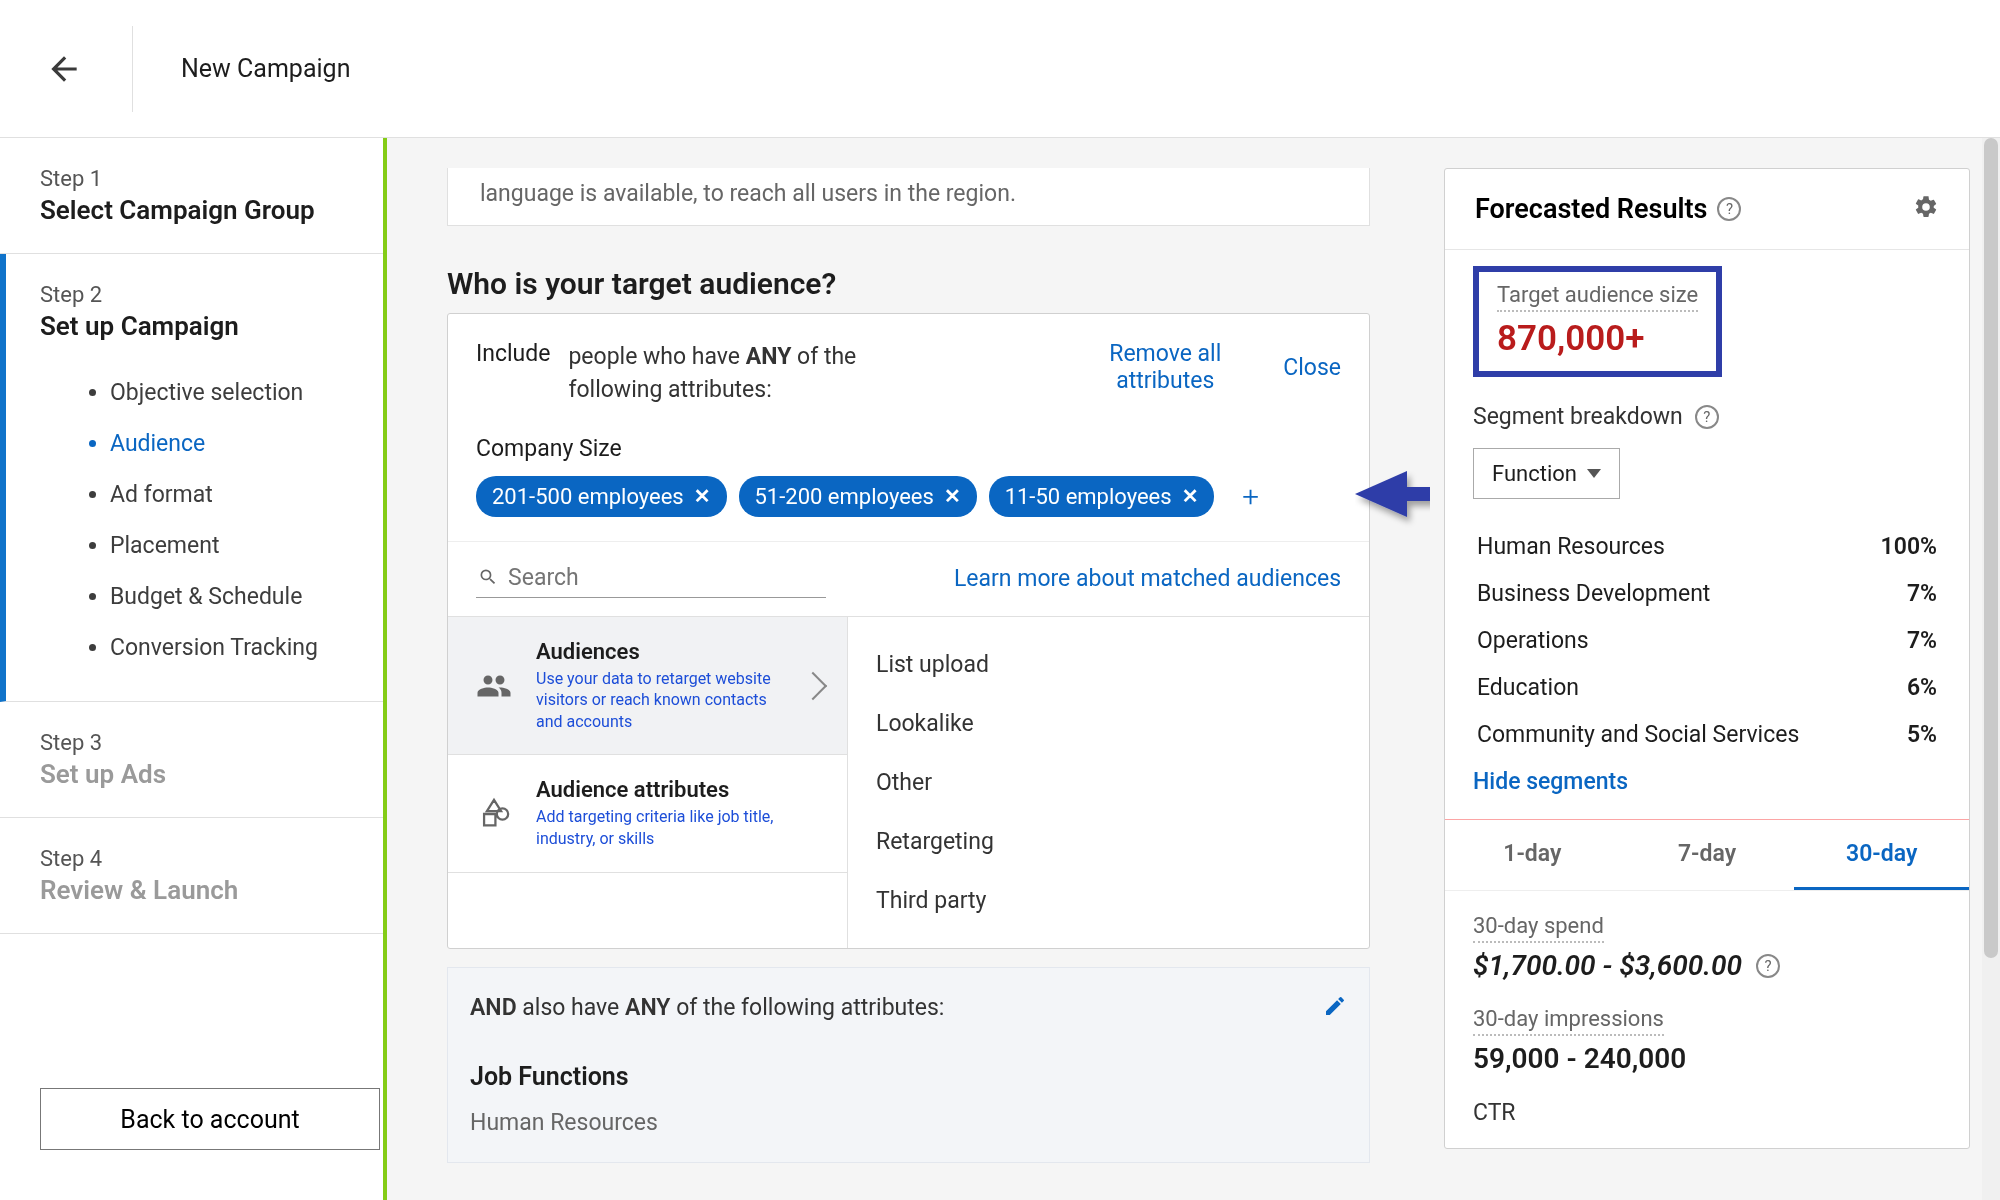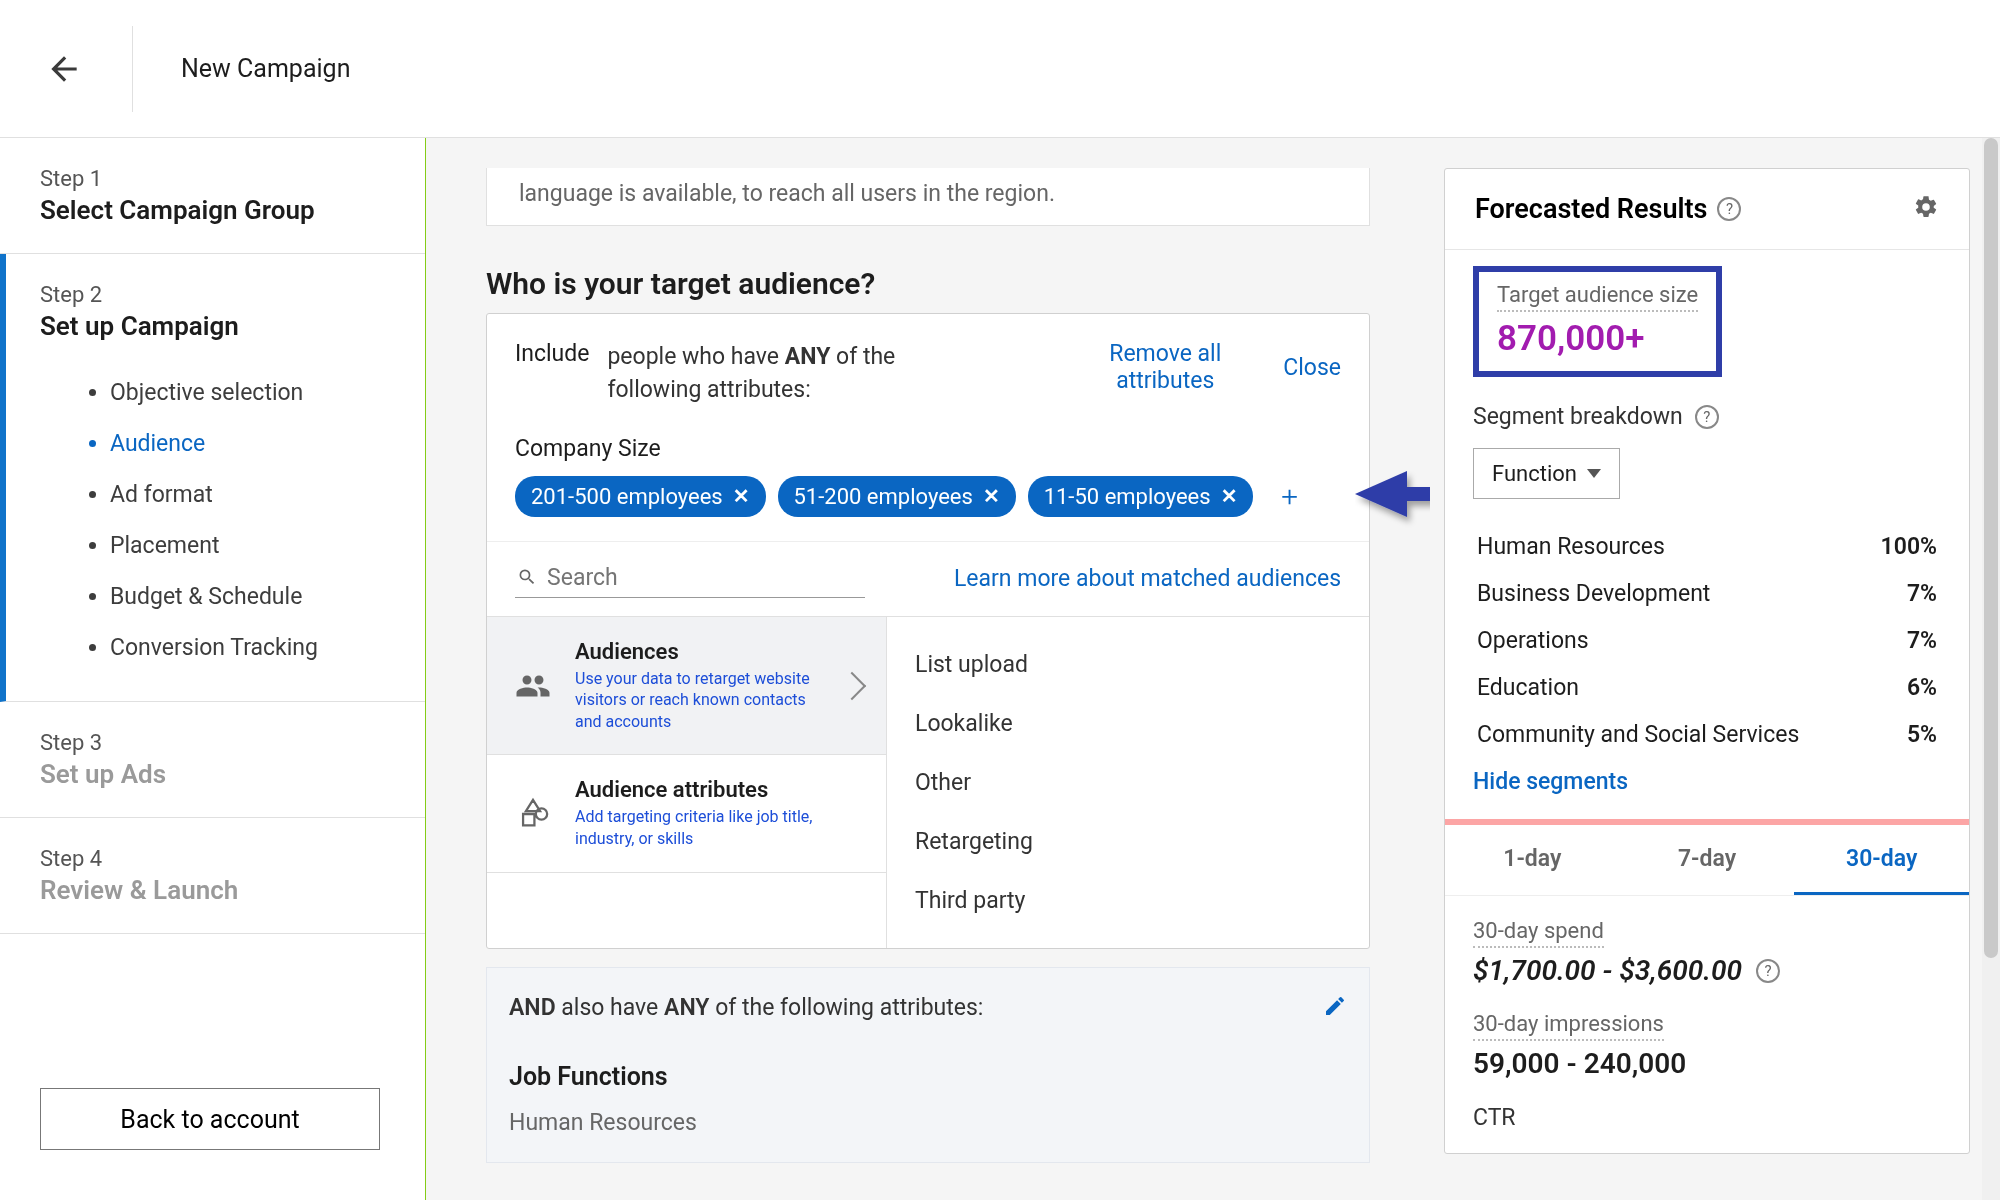--- a/index.html
+++ b/index.html
@@ -10,21 +10,21 @@
 .vdivider { width: 1px; height: 86px; background: #e0e0e0; margin-right: 48px; }
 .titleblock { flex: 1; }
 .group-label { font-size: 25px; color: #595959; margin-bottom: 10px; }
 .camp-title-row { display: flex; align-items: center; gap: 20px; }
 .camp-title { font-size: 39px; color: #1d1d1d; font-weight: 400; }
 .pencil-btn { cursor:pointer; }
 .new-camp { font-size: 25px; color: #1d1d1d; cursor:pointer; }
 
 .layout { display: flex; height: calc(1200px - 138px); }
 
-.sidebar { width: 426px; background: #fff; border-right: 1px solid #84cc16; overflow-y: auto; display:flex; flex-direction:column; }
+.sidebar { width: 387px; background: #fff; border-right: 4px solid #84cc16; overflow-y: auto; display:flex; flex-direction:column; }
 .step-block { padding: 28px 40px; border-bottom: 1px solid #e0e0e0; }
 .step-small { font-size: 22px; color: #555; margin-bottom: 4px; }
 .step-big { font-size: 26px; font-weight: 600; color:#1d1d1d; }
 .step-faded .step-big { color:#9a9a9a; }
 .step-active { border-left: 6px solid #1073ca; padding-left: 34px; }
 .sub-list { list-style: disc; padding-left: 70px; margin-top: 26px; }
 .sub-list li { font-size: 23px; color:#3d3d3d; padding: 12px 0; cursor:pointer; }
 .sub-list li.current { color:#0a66c2; }
 .side-footer { margin-top:auto; padding: 30px 40px 50px; }
 .acct-btn { border:1px solid #777; background:#fff; width:340px; height:62px; font-size:25px; cursor:pointer; }
@@ -74,32 +74,32 @@
 .forecast { width: 570px; padding: 30px 30px 30px 14px; overflow-y:auto; }
 .fc-card { background:#fff; border:1px solid #d0d0d0; border-radius:3px; }
 .fc-head { display:flex; align-items:center; padding: 24px 30px; border-bottom:1px solid #e6e6e6; }
 .fc-title { font-size:27px; font-weight:600; color:#000000; margin-right:10px; }
 .q-icon { width:24px; height:24px; border:2px solid #888; border-radius:50%; display:flex; align-items:center; justify-content:center; font-size:15px; color:#666; cursor:pointer; }
 .gear { margin-left:auto; cursor:pointer; }
 
 .fc-body { padding: 16px 28px 24px; }
 .highlight-box { border: 6px solid #2f3ea8; padding: 10px 18px 12px; display:inline-block; margin-bottom: 26px; }
 .under-label { font-size:22px; color:#666; border-bottom:2px dotted #bbb; display:inline-block; padding-bottom:3px; margin-bottom:6px; }
-.big-num { font-size:35px; font-weight:600; color:#a21caf; }
+.big-num { font-size:35px; font-weight:600; color:#b91c1c; }
 
 .seg-row { display:flex; align-items:center; gap:12px; font-size:23px; color:#333; margin-bottom: 18px; }
 .func-btn { border:1px solid #aaa; padding: 12px 18px; display:inline-flex; align-items:center; gap:10px; font-size:22px; cursor:pointer; margin-bottom: 24px; }
 .smalltri { width:0; height:0; border-left:7px solid transparent; border-right:7px solid transparent; border-top:9px solid #555; }
 
 .seg-list { margin-bottom: 10px; }
 .seg-item { display:flex; justify-content:space-between; font-size:23px; padding: 10px 4px; }
 .seg-pct { font-weight:600;margin-left:19px; }
 .hide-link { color:#0a66c2; font-size:23px; cursor:pointer; font-weight:500; }
 
-.tabs { display:flex; border-top:6px solid #fca5a5; border-bottom:1px solid #eee; }
+.tabs { display:flex; border-top:1px solid #fca5a5; border-bottom:1px solid #eee; }
 .tab { flex:1; text-align:center; padding: 20px 0; font-size:23px; font-weight:600; color:#666; cursor:pointer; }
 .tab.active { color:#0a66c2; border-bottom:3px solid #0a66c2; }
 .metrics { padding: 22px 28px; }
 .metric { margin-bottom: 24px; }
 .metric-label { font-size:22px; color:#666; border-bottom:2px dotted #bbb; display:inline-block; padding-bottom:3px; margin-bottom:6px; }
 .metric-val-row { display:flex; align-items:center; gap:14px; }
 .metric-val { font-size:28px; font-style:italic; font-weight:600; }
 .metric-val2 { font-size:28px; font-weight:600; }
 .ctr { font-size:23px; color:#333; }
 

